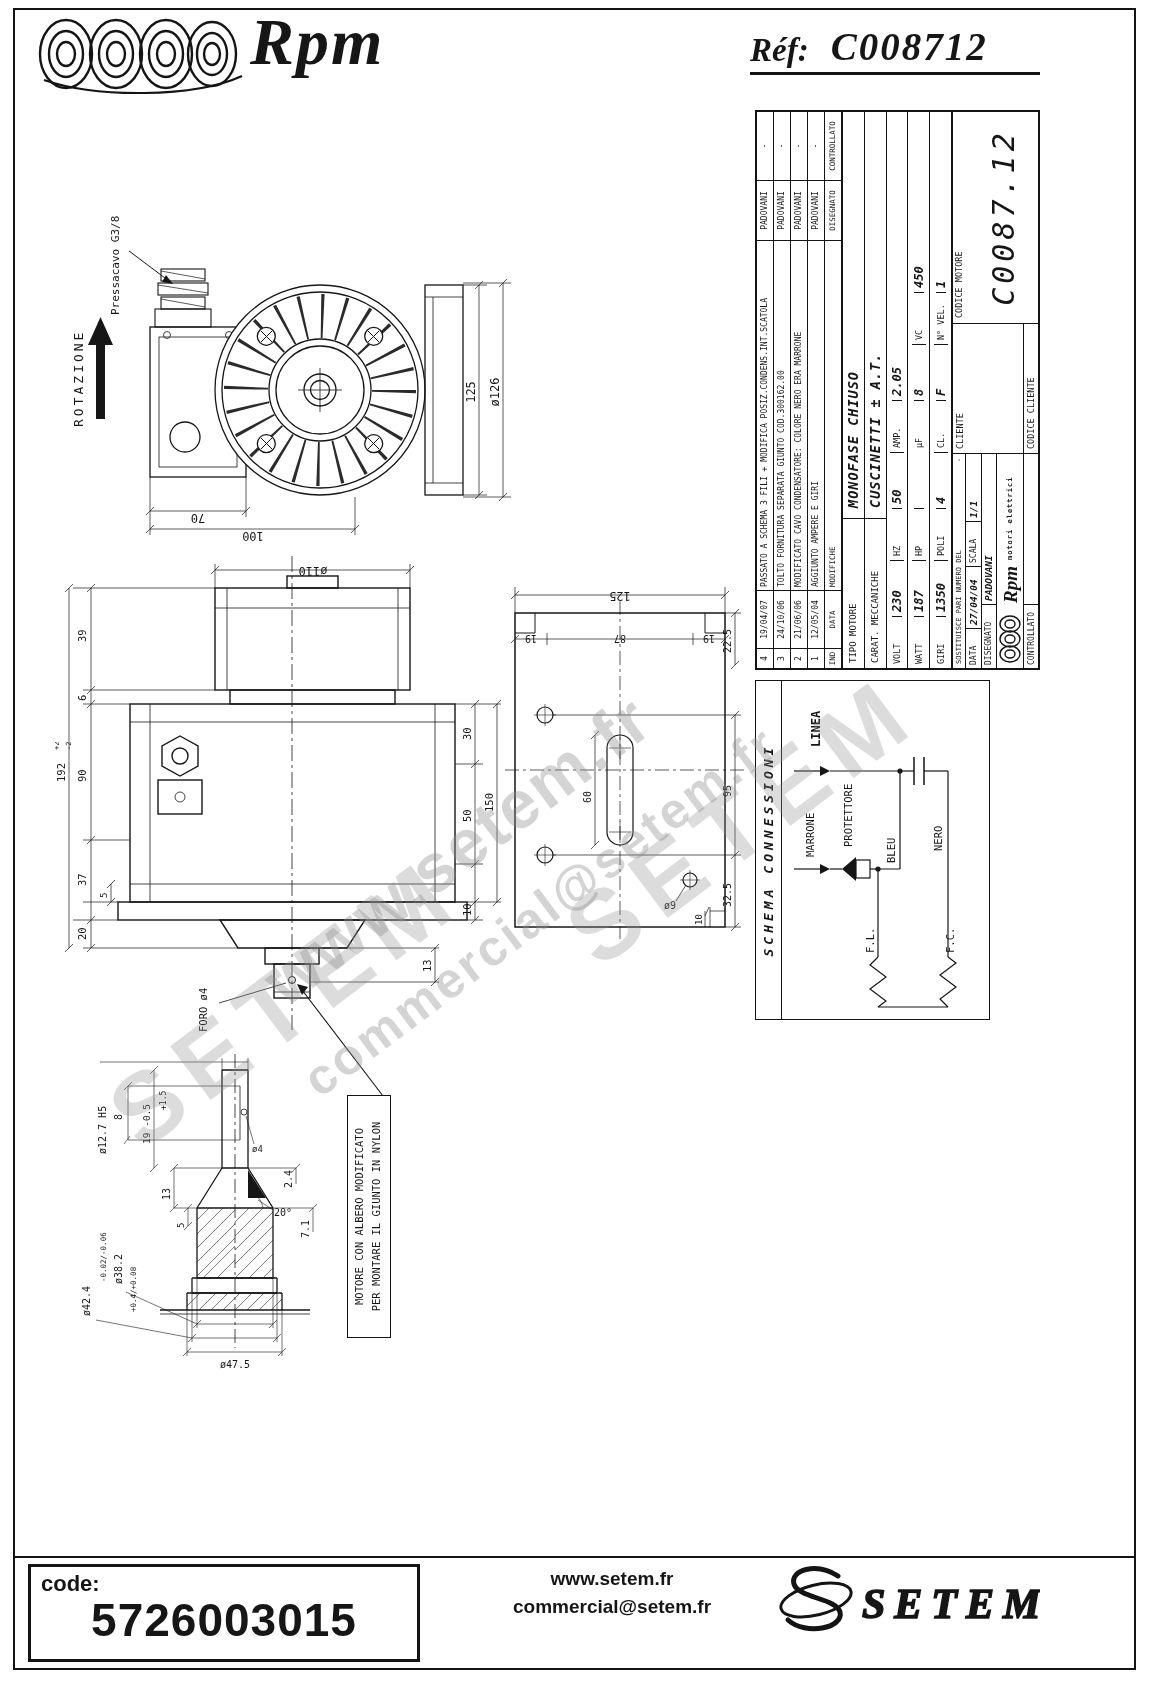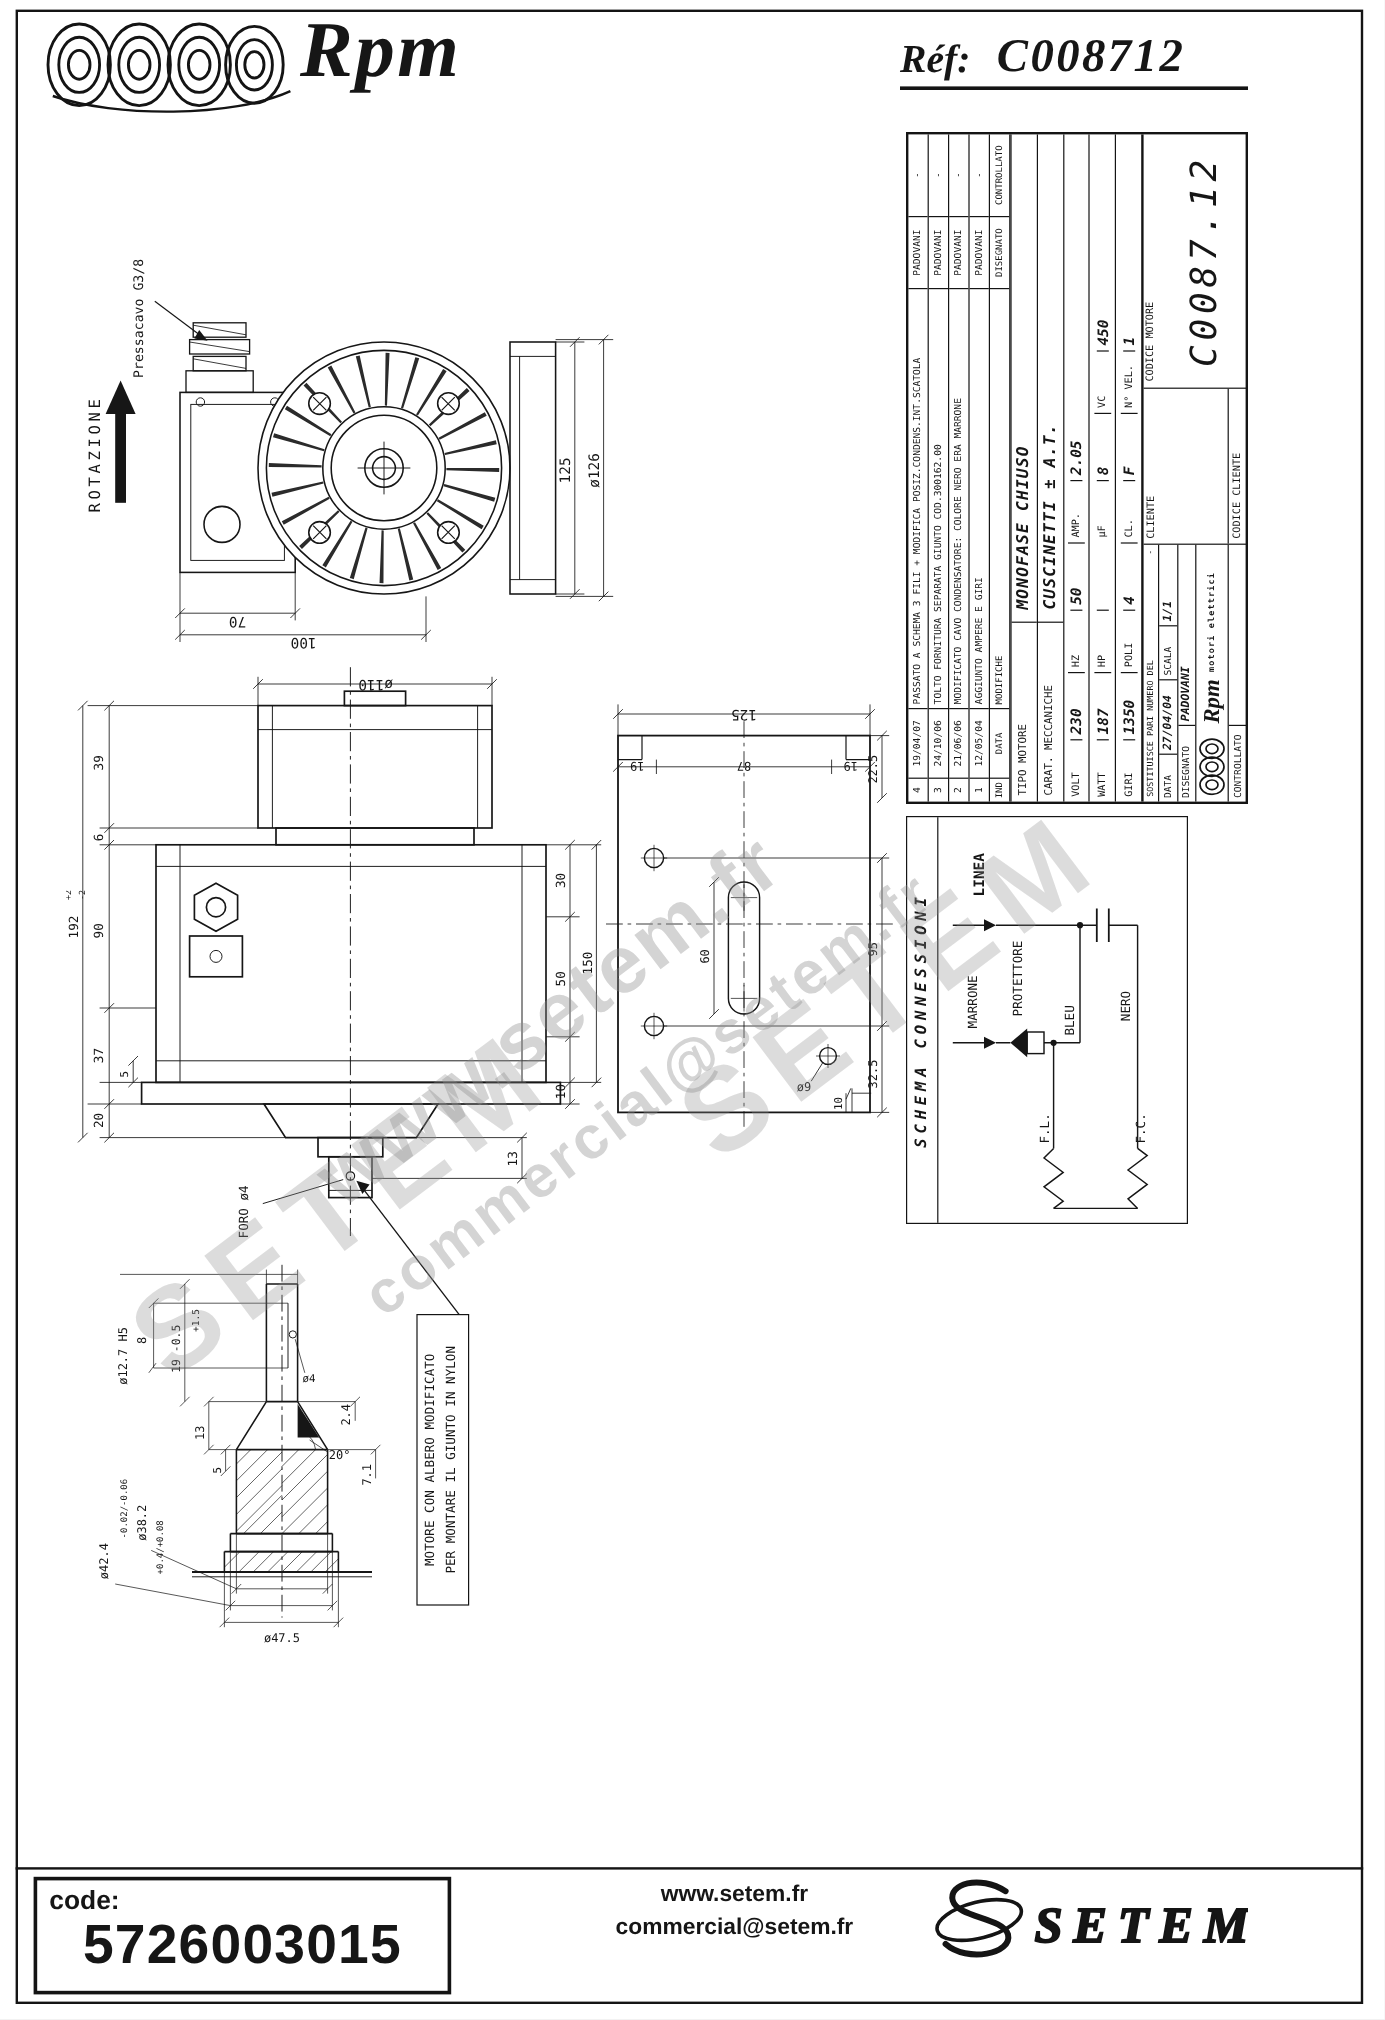--- a/index.html
+++ b/index.html
@@ -85,21 +85,21 @@
   .schema-title { height:26px; line-height:25px; border-bottom:1.5px solid #141414; text-align:center;
                   font-size:13px; font-weight:bold; font-style:italic; letter-spacing:4px; }
 
   
   .note-box { left:347px; top:1338px; width:243px; height:44px; transform:rotate(-90deg); transform-origin:0 0;
               border:1.5px solid #141414; background:#fff; z-index:5; text-align:center; font-size:10.5px;
               line-height:1.6; padding-top:3px; }
 
   
   .footer-sep { left:13px; top:1556px; width:1123px; border-top:2px solid #141414; }
-  .code-box { left:28px; top:1564px; width:348px; height:98px; border:3px solid #141414; background:#fff;
+  .code-box { left:28px; top:1564px; width:392px; height:98px; border:3px solid #141414; background:#fff;
               font-family:"Liberation Sans", sans-serif; }
   .code-label { font-size:22px; font-weight:bold; padding:4px 0 0 10px; }
   .code-value { font-size:46px; font-weight:bold; text-align:center; letter-spacing:1px; margin-top:-4px; }
   .footer-center { left:462px; top:1568px; width:300px; text-align:center; font-family:"Liberation Sans", sans-serif; }
   .f-web { font-size:19px; font-weight:bold; }
   .f-email { font-size:19px; font-weight:bold; margin-top:6px; }
   .f-address { left:430px; top:1642px; width:620px; text-align:center; font-size:14.5px;
                font-family:"Liberation Sans", sans-serif; }
   .setem-logo { left:778px; top:1558px; }
   .setem-brand { font-family:"Liberation Serif", serif; font-style:italic; font-weight:bold; }

